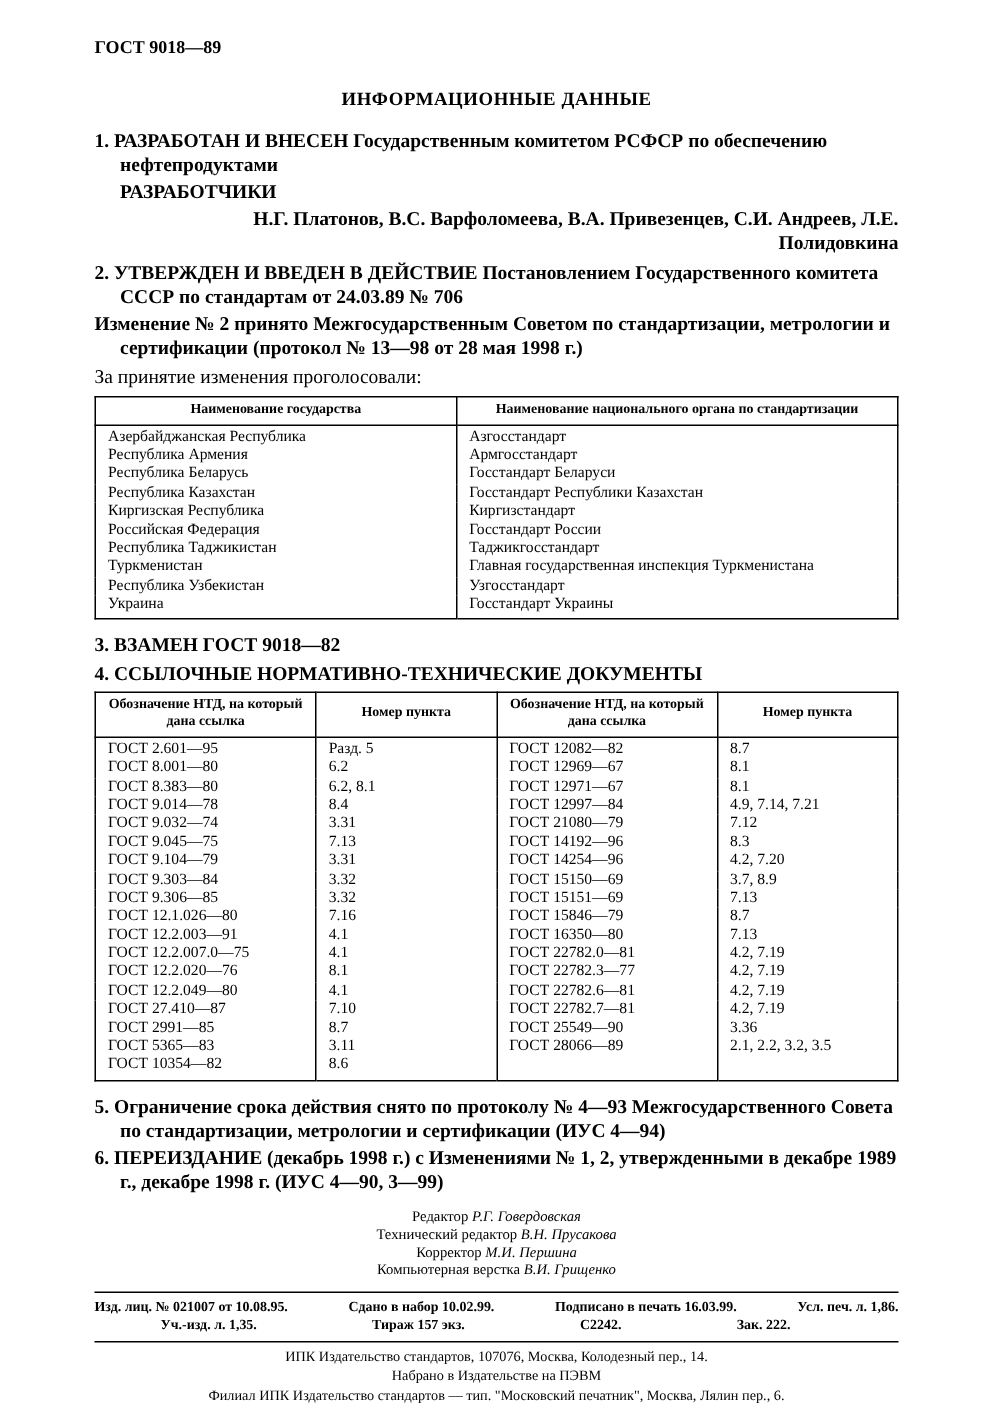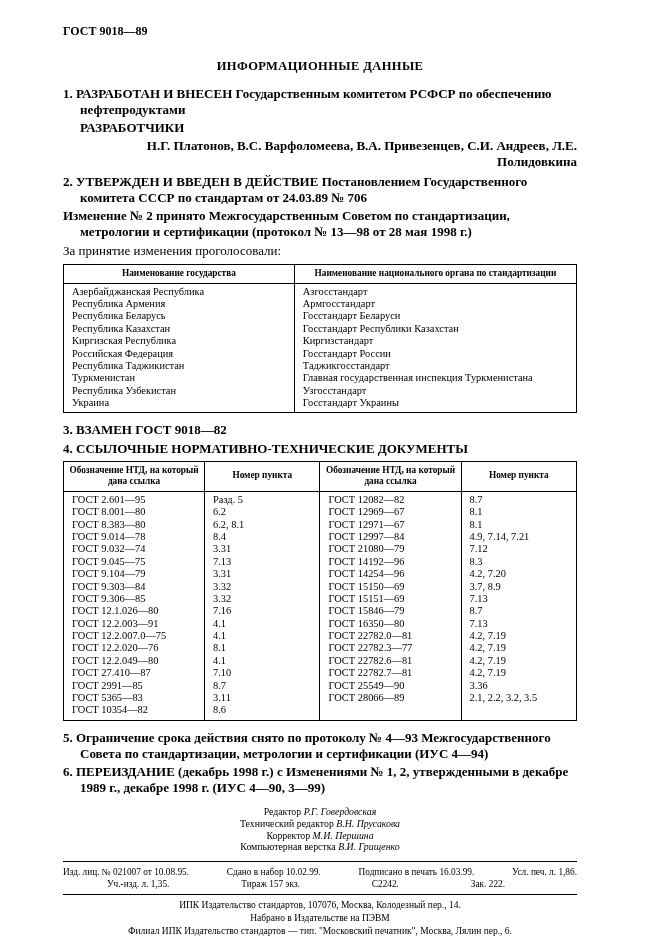--- a/index.html
+++ b/index.html
@@ -4,21 +4,21 @@
 <style>
   * { margin: 0; padding: 0; box-sizing: border-box; }
   html, body { background: #ffffff; }
   body {
     width: 661px; height: 936px;
     font-family: "Liberation Serif", "DejaVu Serif", serif;
     color: #000;
   }
   .page {
     width: 661px; height: 936px;
-    padding: 24px 84px 0 63px;
+    padding: 24px 62px 0 63px;
     overflow: hidden;
     background: #fff;
   }
   .doc-number { font-size: 12px; font-weight: bold; margin-bottom: 20px; }
   .title { text-align: center; font-size: 12.5px; font-weight: bold; letter-spacing: .4px; margin-bottom: 12px; }
 
   p { font-size: 13px; line-height: 1.24; margin-bottom: 2px; }
   .bold { font-weight: bold; }
   .hang { padding-left: 17px; text-indent: -17px; }
   .ind1 { margin-left: 17px; }
@@ -39,21 +39,21 @@
   }
   table.tbl tbody td:first-child { border-left: none; }
   table.tbl tbody tr:first-child td { padding-top: 2px; }
   table.tbl tbody tr:last-child td { padding-bottom: 3px; }
 
   .credits { text-align: center; font-size: 9.8px; line-height: 1.2; margin: 10px 0 8px 0; }
   .credits .it { font-style: italic; }
 
   .rule { border-top: 1px solid #000; height: 0; margin: 3px 0 4px 0; }
   .rule2 { margin-top: 4px; }
-  .print-row { display: flex; justify-content: space-between; font-size: 9.3px; line-height: 1.3; }
+  .print-row { display: flex; justify-content: space-between; font-size: 9.3px; line-height: 1.3; font-weight: bold; }
   .print-row.row2 { padding: 0 72px 0 44px; align-items: center; }
 
   .publisher { text-align: center; font-size: 9.5px; line-height: 1.35; margin-top: 4px; }
   .publisher .par { margin-top: 10px; }
 </style>
 </head>
 <body>
 
 <div class="page">
   <div class="doc-number">ГОСТ 9018—89</div>

